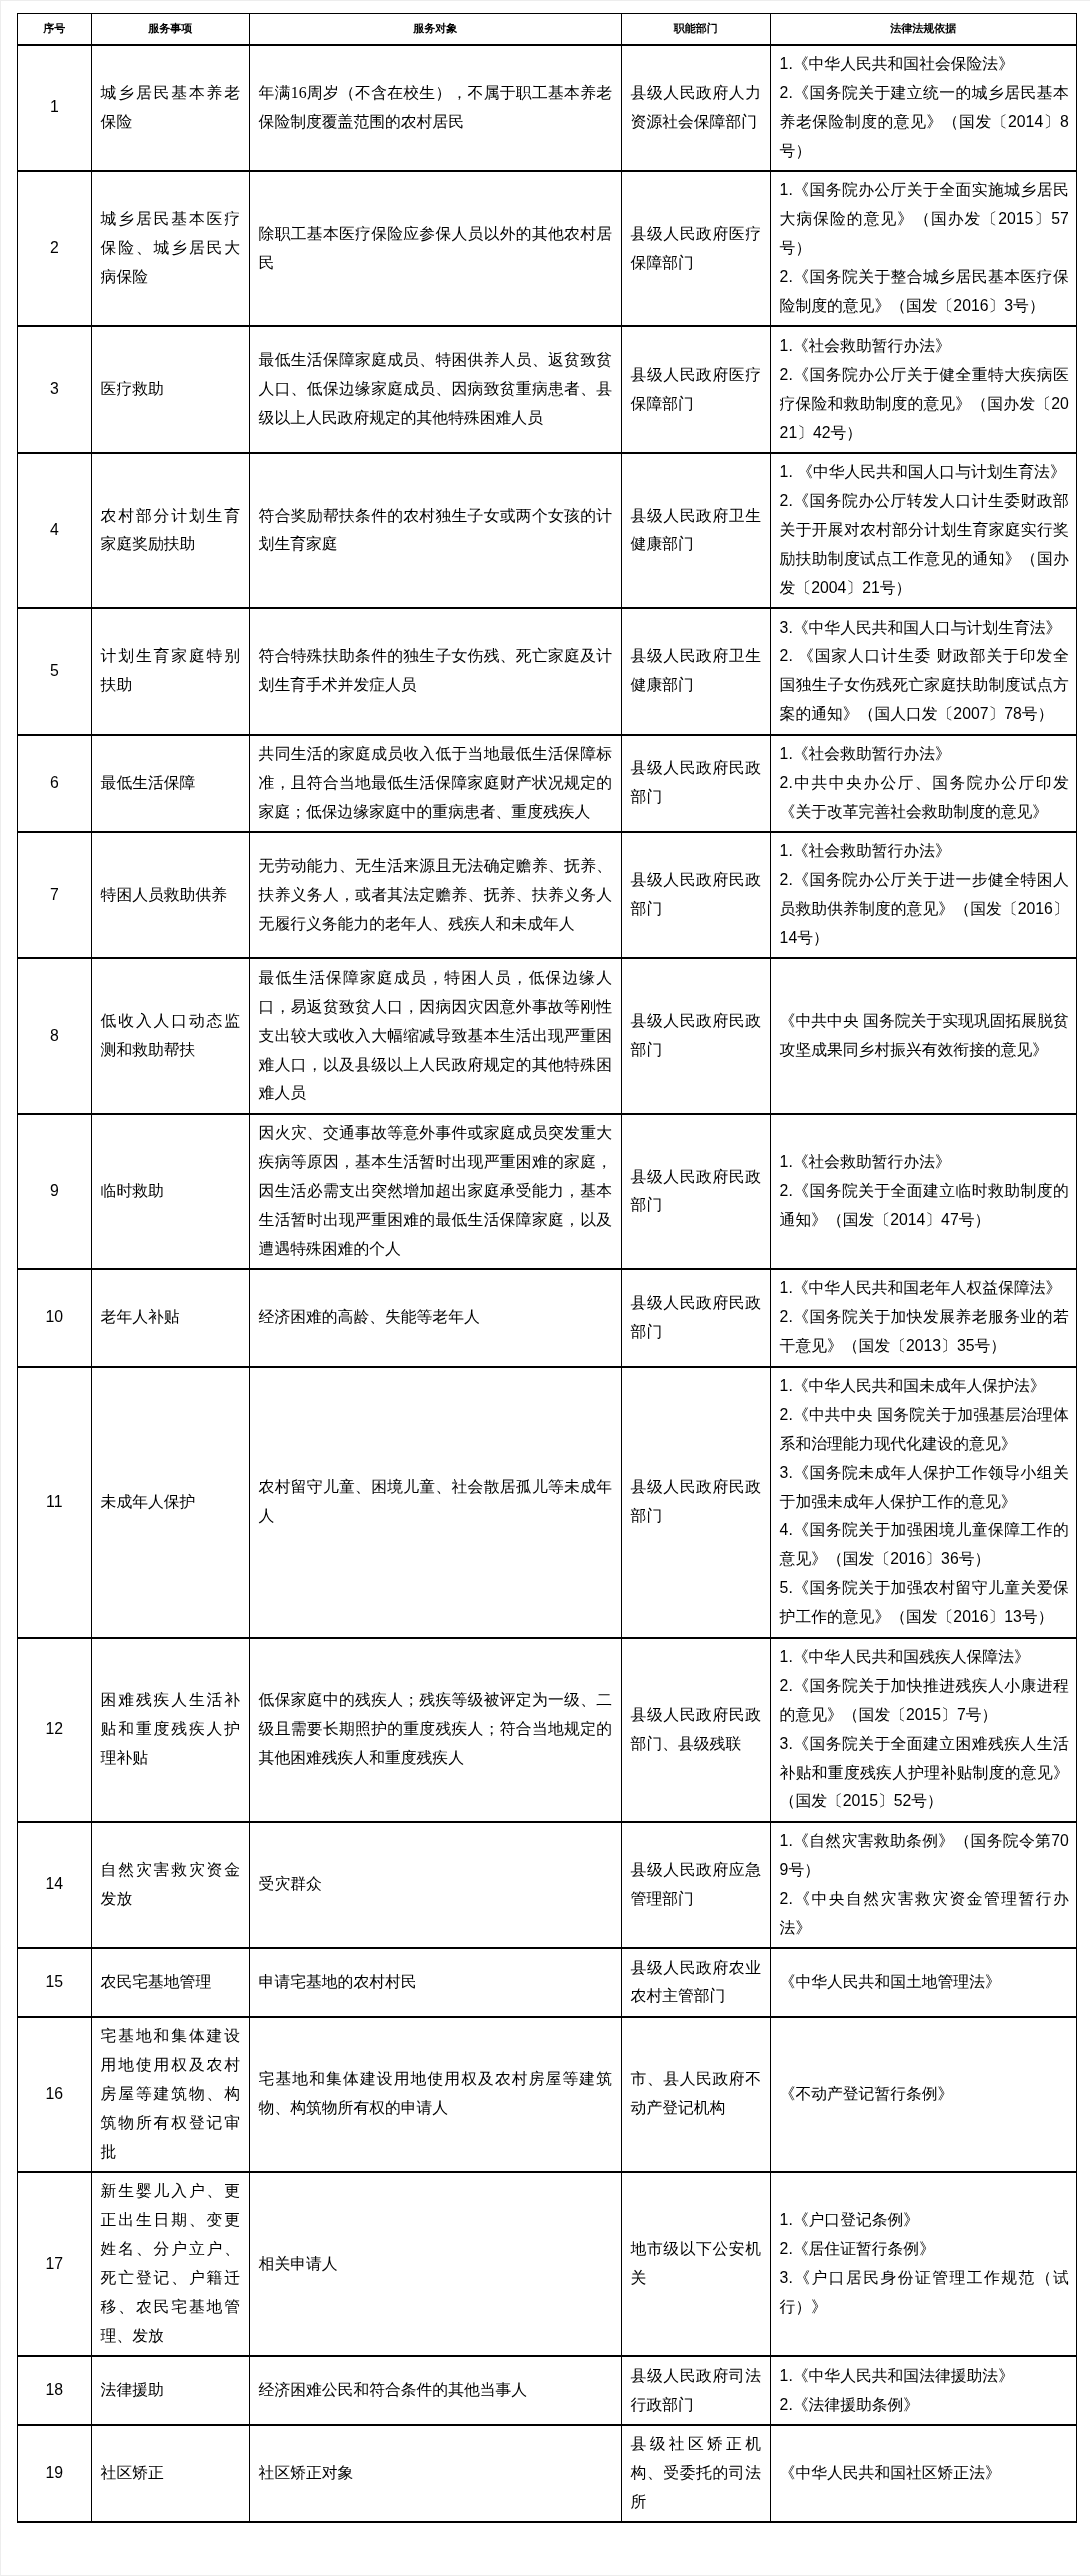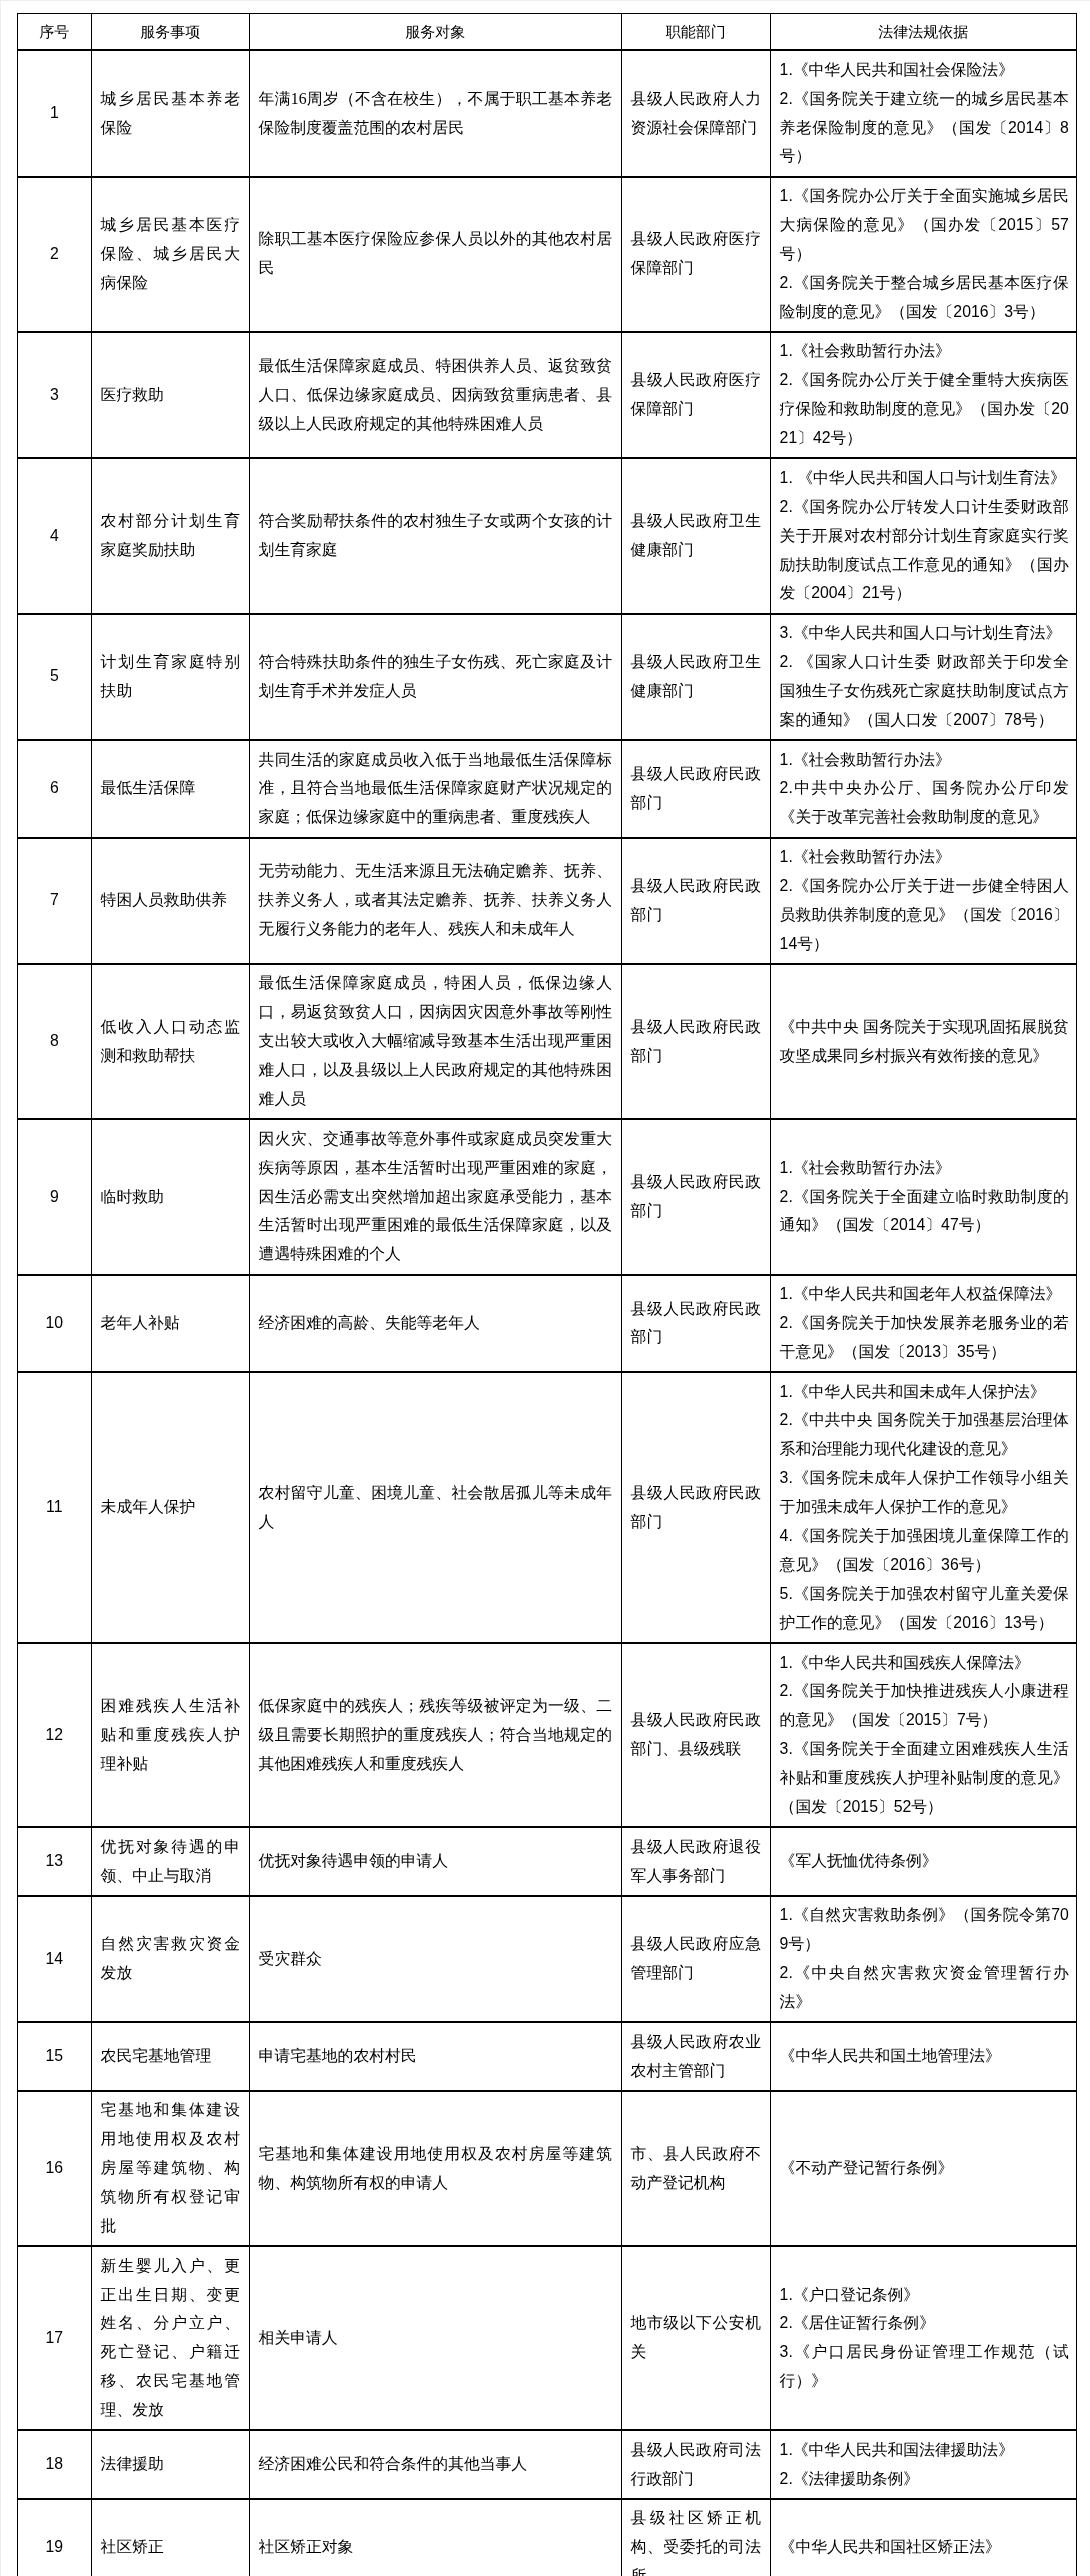--- a/index.html
+++ b/index.html
@@ -11,21 +11,21 @@
   table.services {
     width:1059px; table-layout:fixed; border-collapse:collapse;
     border:1.8px solid #000; background:#fff;
   }
   th, td {
     border-left:0.9px solid #000; border-right:0.9px solid #000;
     border-bottom:2.6px solid #000; vertical-align:middle;
     box-sizing:border-box; word-break:break-all; overflow-wrap:break-word;
   }
   thead th {
-    font-size:15px; font-weight:normal; text-align:center;
+    font-size:11px; font-weight:bold; text-align:center;
     padding:7px 3.5px; line-height:1.4;
   }
   td { font-size:15.8px; line-height:1.83; padding:4.4px 8.8px; }
   td.c-num  { text-align:center; padding:4.4px 1.8px; }
   td.c-item, td.c-target, td.c-dept { text-align:justify;font-family:Liberation Serif, serif; }
   td.c-legal { padding:4.4px 7px 4.4px 8.8px; }
   td.c-legal div { text-align:justify; }
 </style>
 </head>
 <body>
@@ -177,29 +177,20 @@
     <td class="c-item">困难残疾人生活补贴和重度残疾人护理补贴</td>
     <td class="c-target">低保家庭中的残疾人；残疾等级被评定为一级、二级且需要长期照护的重度残疾人；符合当地规定的其他困难残疾人和重度残疾人</td>
     <td class="c-dept">县级人民政府民政部门、县级残联</td>
     <td class="c-legal">
             <div>1.《中华人民共和国残疾人保障法》</div>
             <div>2.《国务院关于加快推进残疾人小康进程的意见》（国发〔2015〕7号）</div>
             <div>3.《国务院关于全面建立困难残疾人生活补贴和重度残疾人护理补贴制度的意见》（国发〔2015〕52号）</div>
           </td>
   </tr>
 
-  <tr>
-    <td class="c-num">13</td>
-    <td class="c-item">优抚对象待遇的申领、中止与取消</td>
-    <td class="c-target">优抚对象待遇申领的申请人</td>
-    <td class="c-dept">县级人民政府退役军人事务部门</td>
-    <td class="c-legal">
-            <div>《军人抚恤优待条例》</div>
-          </td>
-  </tr>
 
   <tr>
     <td class="c-num">14</td>
     <td class="c-item">自然灾害救灾资金发放</td>
     <td class="c-target">受灾群众</td>
     <td class="c-dept">县级人民政府应急管理部门</td>
     <td class="c-legal">
             <div>1.《自然灾害救助条例》（国务院令第709号）</div>
             <div>2.《中央自然灾害救灾资金管理暂行办法》</div>
           </td>

